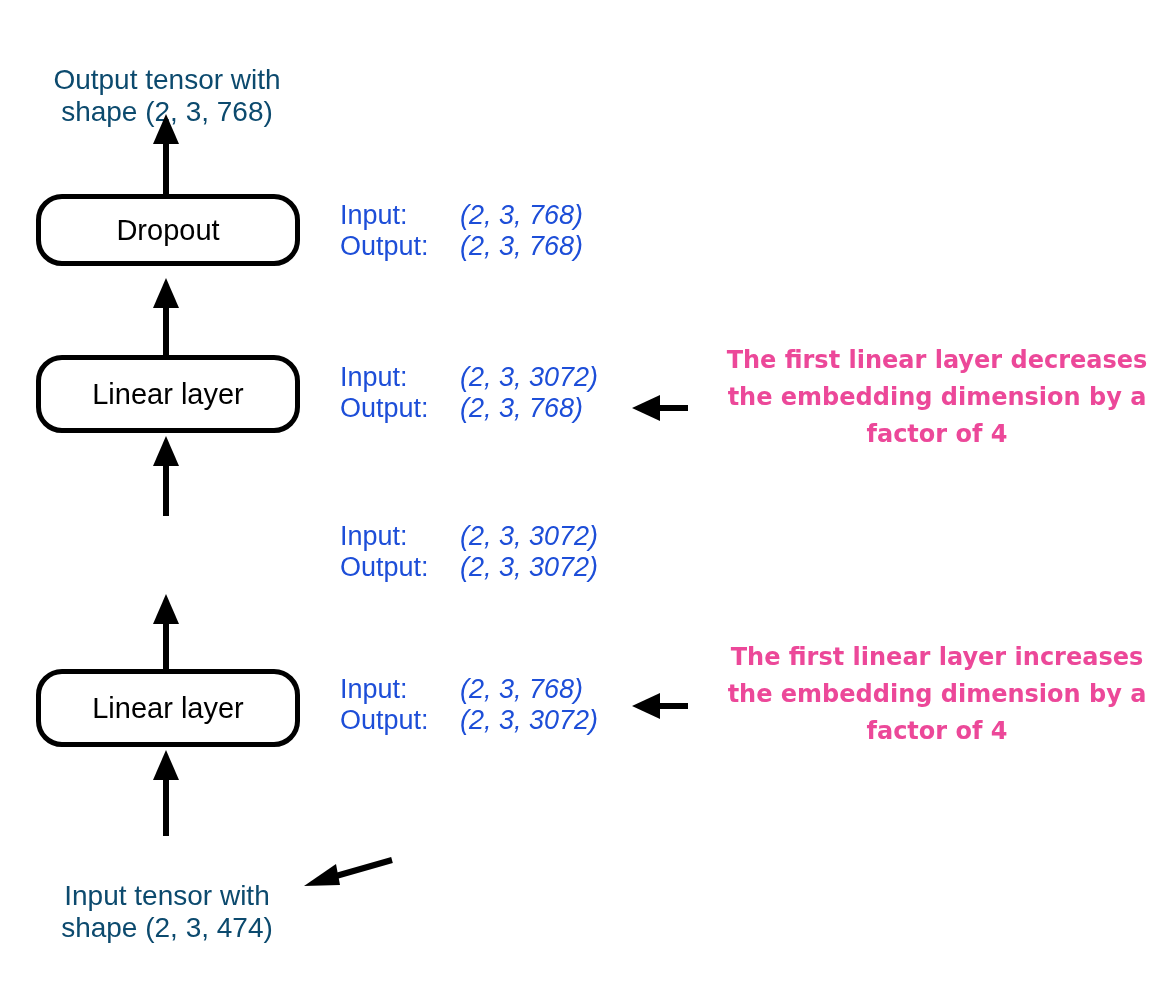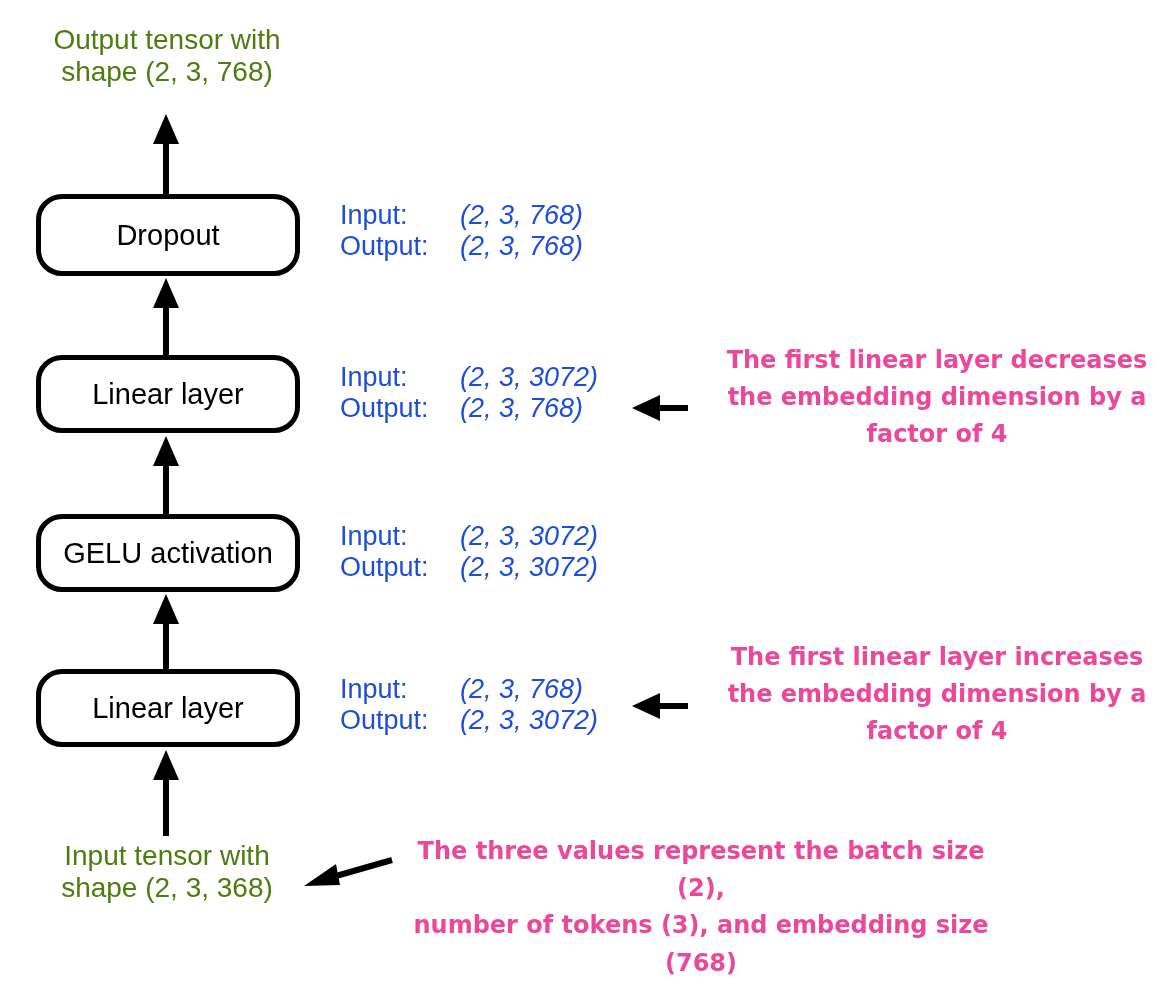--- a/index.html
+++ b/index.html
@@ -38,22 +38,23 @@
     color: #000000;
     white-space: nowrap;
   }
 
   
   .caption {
     position: absolute;
     font-size: 28px;
     line-height: 1.13;
     text-align: center;
-    color: #4d7c0f;
+    color: #0c4a6e;
     white-space: pre-line;
+    margin-top: 40px;
   }
 
   
   .io-block {
     position: absolute;
     font-size: 27px;
     line-height: 1.16;
     color: #1d4ed8;
   }
   .io-row { display: flex; }
@@ -81,21 +82,21 @@
 <div id="canvas">
 
   <div class="caption" style="left:14px; top:24px; width:306px;">Output tensor with
 shape (2, 3, 768)</div>
 
   <svg class="arrow-svg" style="left:148px; top:112px; width:36px; height:84px;" viewBox="0 0 36 84">
     <line x1="18" y1="84" x2="18" y2="22" stroke="#000" stroke-width="6"></line>
     <polygon points="18,2 5,32 31,32" fill="#000"></polygon>
   </svg>
 
-  <div class="layer-box" style="top:194px; height:82px;">
+  <div class="layer-box" style="top:194px; height:72px;">
     <span class="layer-label">Dropout</span>
   </div>
 
   <div class="io-block" style="left:340px; top:200px;">
     <div class="io-row">
       <span class="io-key">Input:</span>
       <span class="io-val">(2, 3, 768)</span>
     </div>
     <div class="io-row">
       <span class="io-key">Output:</span>
@@ -130,23 +131,20 @@
 
   <div class="note" style="left:722px; top:342px; width:430px;">The first linear layer decreases
 the embedding dimension by a
 factor of 4</div>
 
   <svg class="arrow-svg" style="left:148px; top:434px; width:36px; height:82px;" viewBox="0 0 36 82">
     <line x1="18" y1="82" x2="18" y2="22" stroke="#000" stroke-width="6"></line>
     <polygon points="18,2 5,32 31,32" fill="#000"></polygon>
   </svg>
 
-  <div class="layer-box" style="top:514px; height:78px;">
-    <span class="layer-label">GELU activation</span>
-  </div>
 
   <div class="io-block" style="left:340px; top:521px;">
     <div class="io-row">
       <span class="io-key">Input:</span>
       <span class="io-val">(2, 3, 3072)</span>
     </div>
     <div class="io-row">
       <span class="io-key">Output:</span>
       <span class="io-val">(2, 3, 3072)</span>
     </div>
@@ -180,24 +178,21 @@
   <div class="note" style="left:722px; top:639px; width:430px;">The first linear layer increases
 the embedding dimension by a
 factor of 4</div>
 
   <svg class="arrow-svg" style="left:148px; top:748px; width:36px; height:88px;" viewBox="0 0 36 88">
     <line x1="18" y1="88" x2="18" y2="22" stroke="#000" stroke-width="6"></line>
     <polygon points="18,2 5,32 31,32" fill="#000"></polygon>
   </svg>
 
   <div class="caption" style="left:14px; top:840px; width:306px;">Input tensor with
-shape (2, 3, 368)</div>
+shape (2, 3, 474)</div>
 
   <svg class="arrow-svg" style="left:300px; top:852px; width:96px; height:44px;" viewBox="0 0 96 44">
     <line x1="92" y1="8" x2="36" y2="24" stroke="#000" stroke-width="6"></line>
     <polygon points="4,34 36,12 40,33" fill="#000"></polygon>
   </svg>
 
-  <div class="note" style="left:396px; top:833px; width:610px;">The three values represent the batch size (2),
-number of tokens (3), and embedding size
-(768)</div>
 
 </div>
 
 </body></html>

